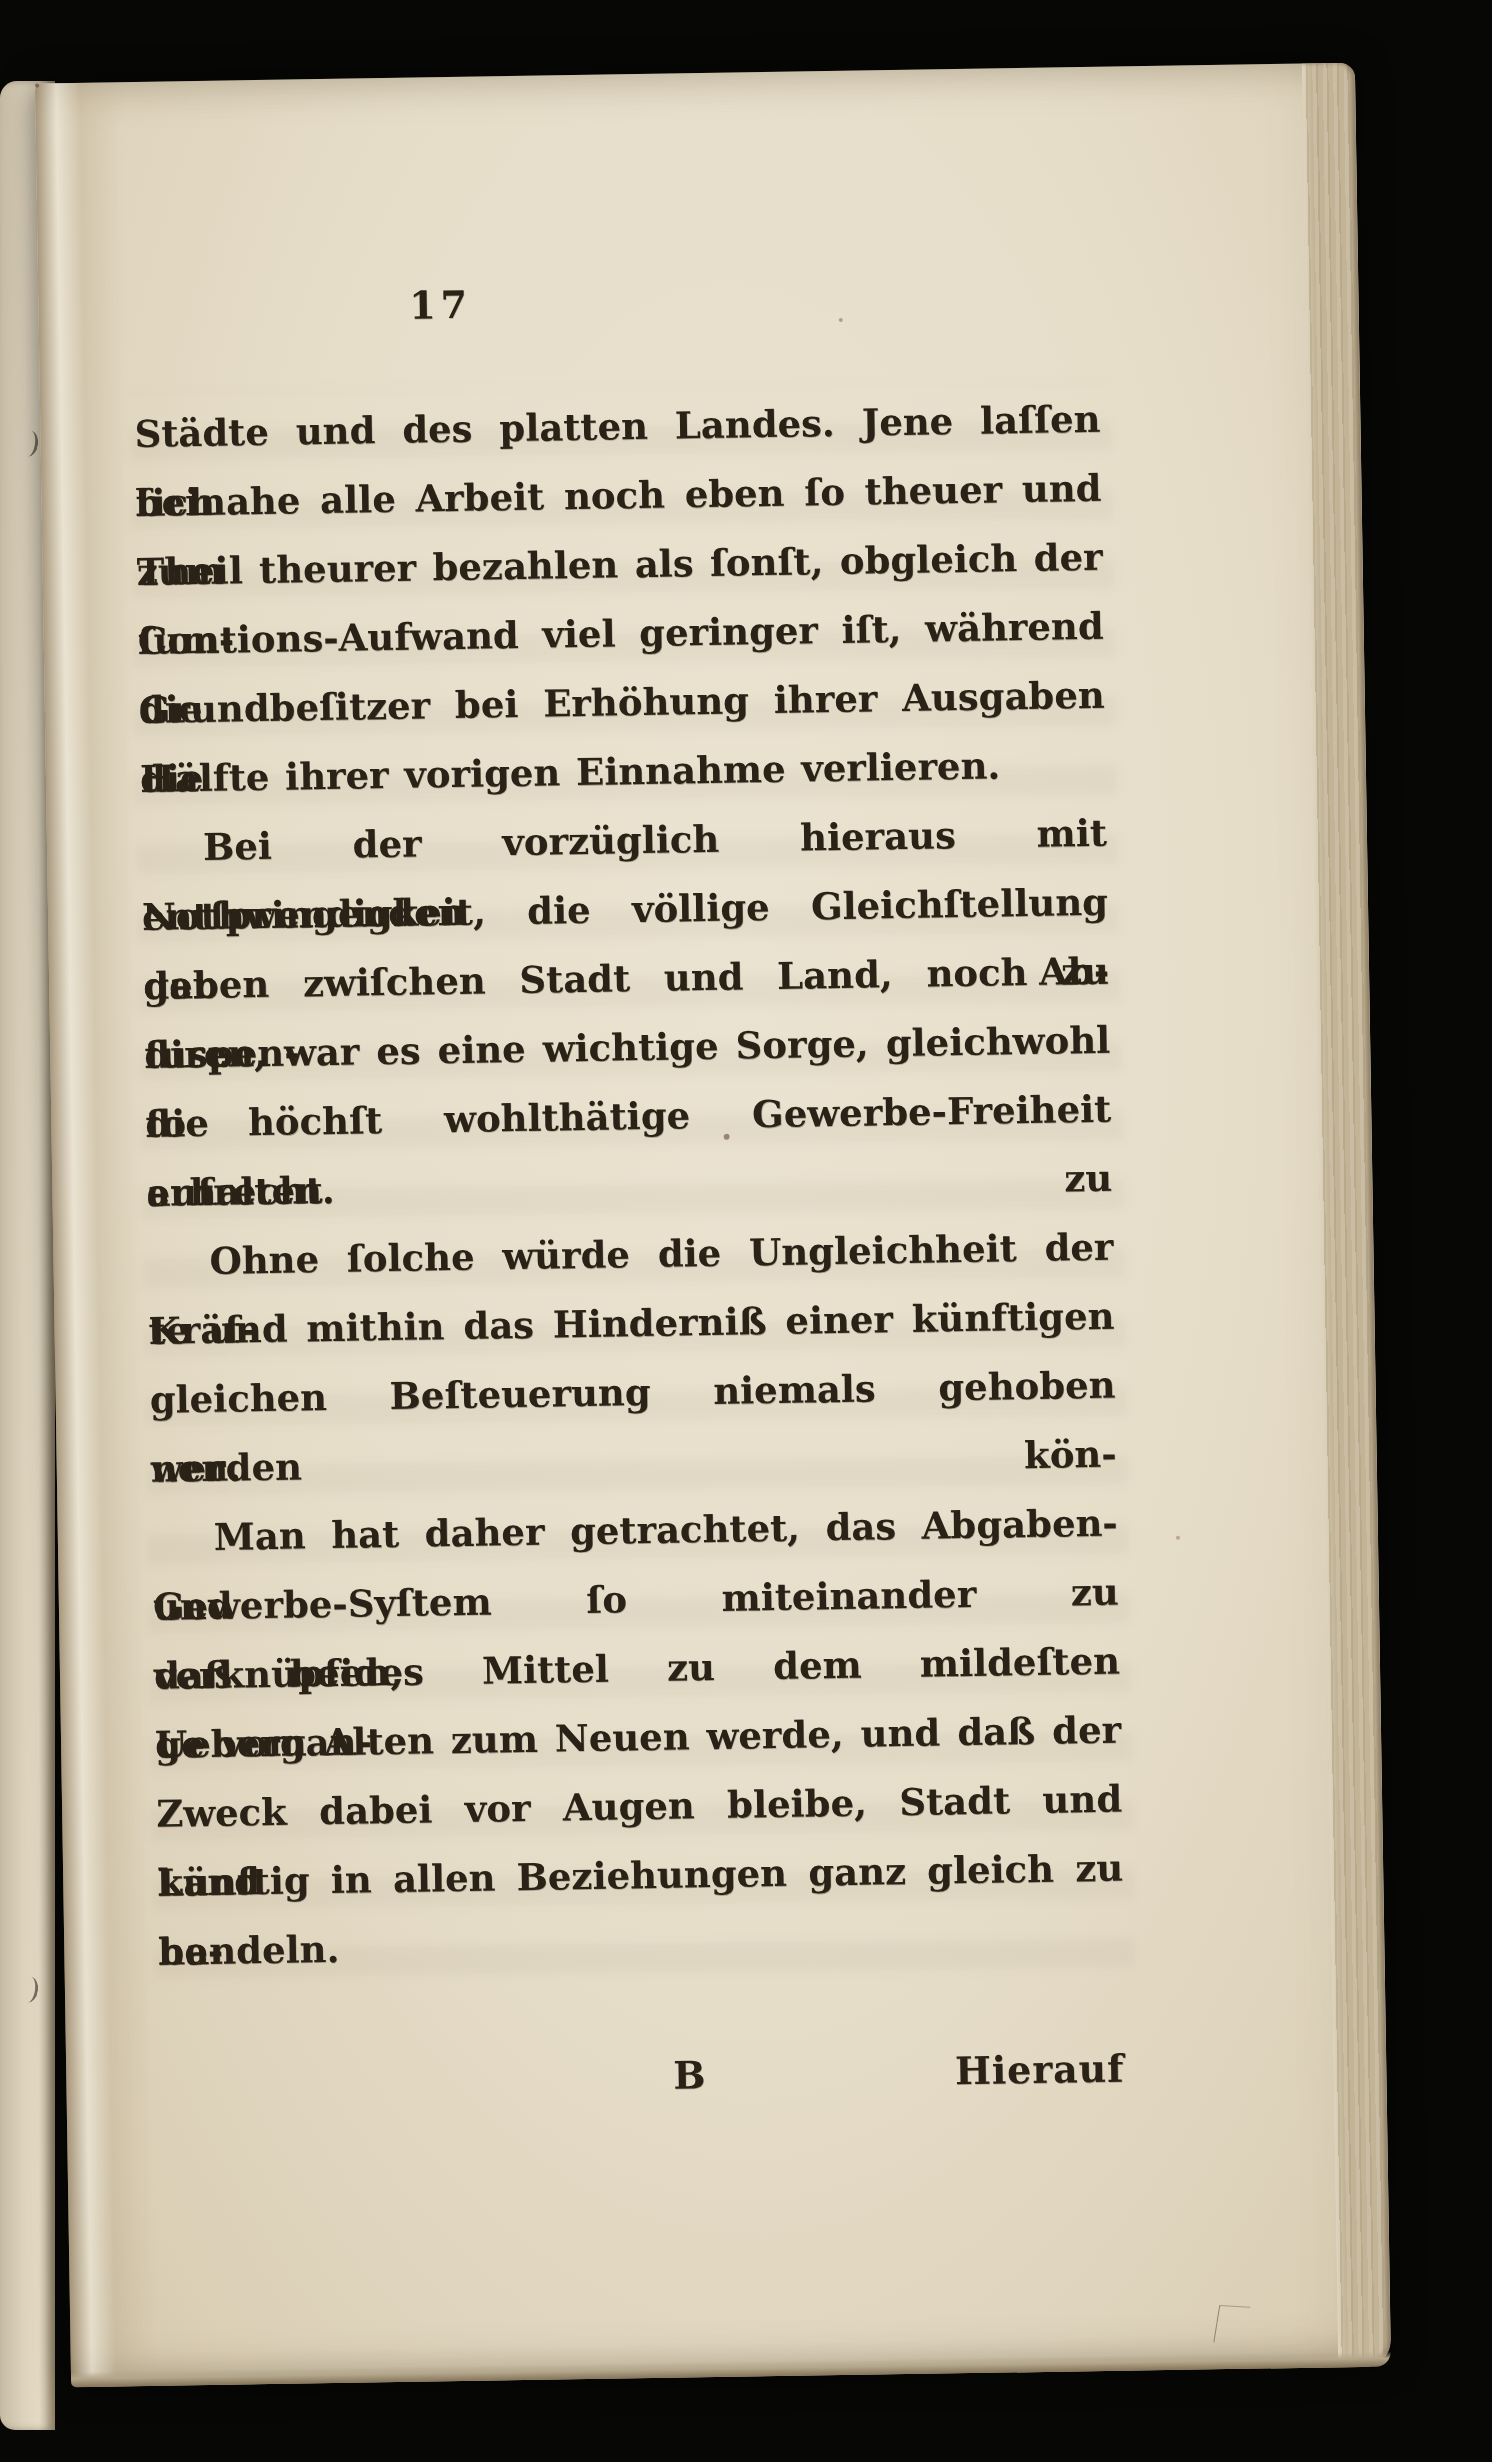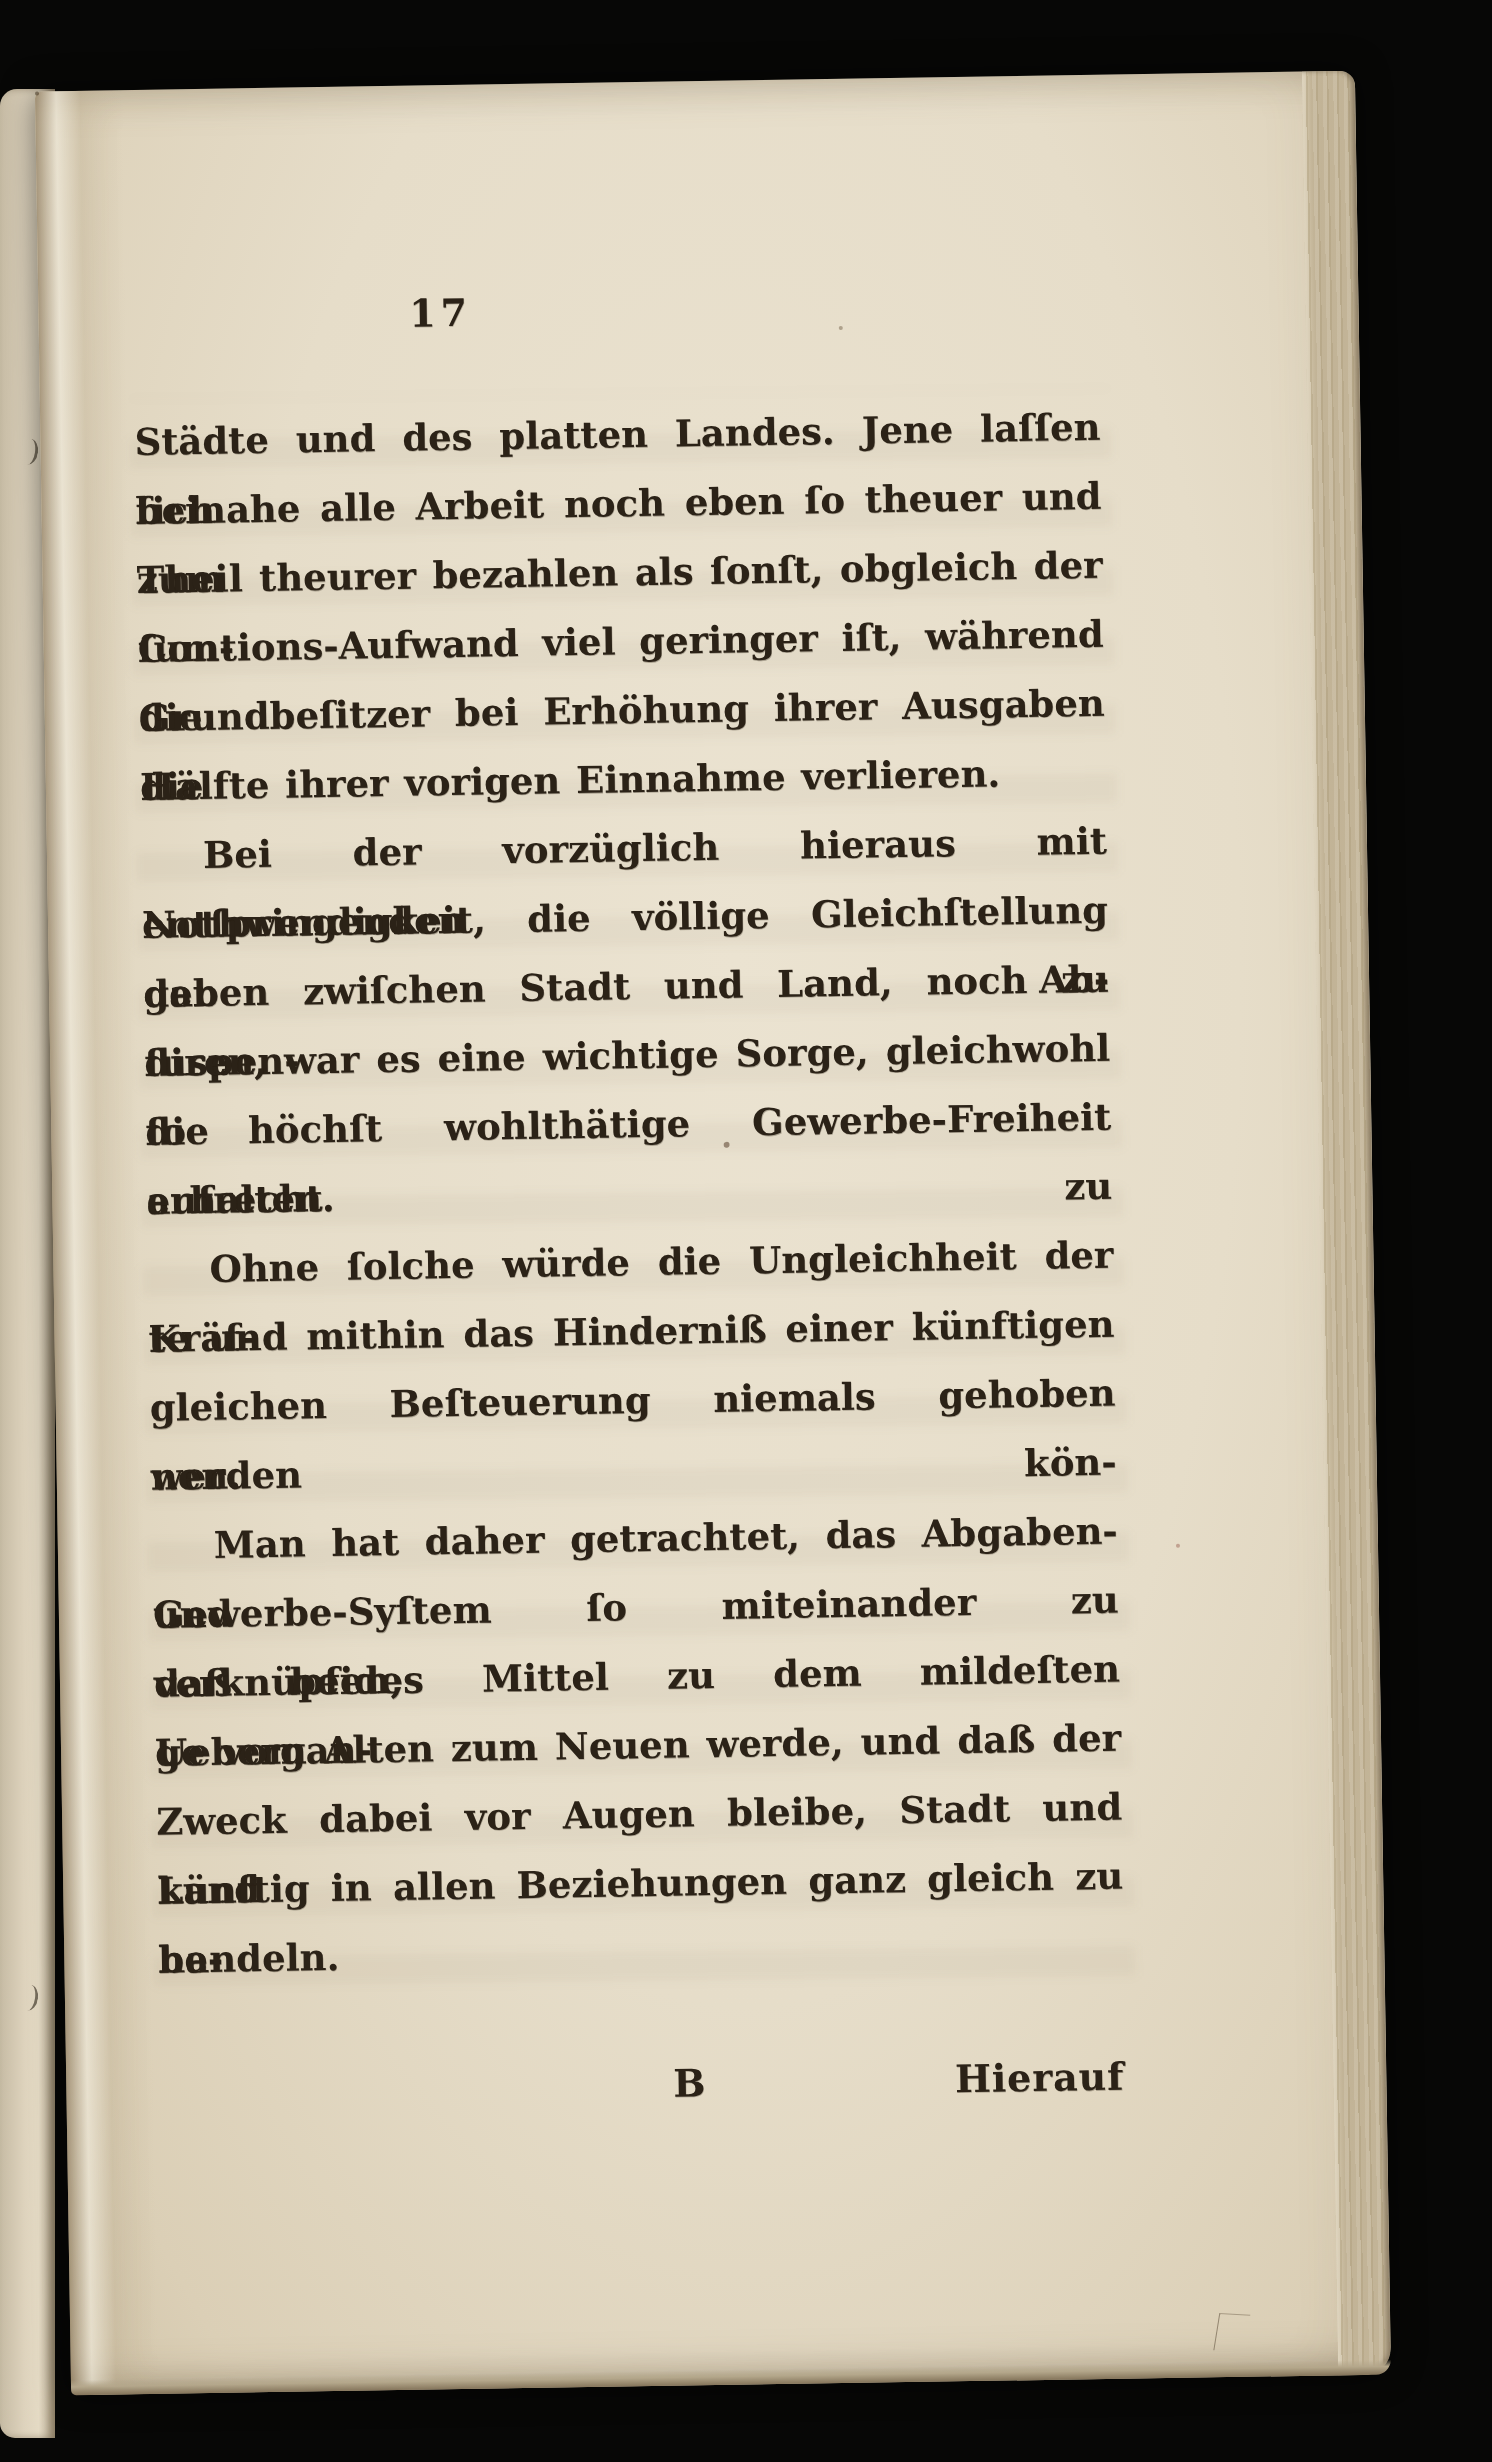--- a/index.html
+++ b/index.html
@@ -1,21 +1,21 @@
 <!DOCTYPE html>
 <html style="--ink: #2b2217;font-size:15px"><head>
 <meta charset="utf-8">
 <style>
   html,body{margin:0;padding:0;}
   body{
     width:1493px;height:2462px;position:relative;overflow:hidden;
     background:#070706;
     font-family:"DejaVu Serif", serif;
   }
-  .scene{position:absolute;inset:0;margin-top:8px;}
+  .scene{position:absolute;inset:0;}
 
   
   .facing-page{
     position:absolute;left:0;top:81px;width:55px;height:2349px;
     background:linear-gradient(90deg,#c6bba4 0%,#ded3bd 45%,#e4dac4 70%,#b4a78e 100%);
     border-radius:17px 0 0 15px;
     box-shadow:inset -5.6px 0 7.5px rgba(90,75,52,.45);
   }
 
   

